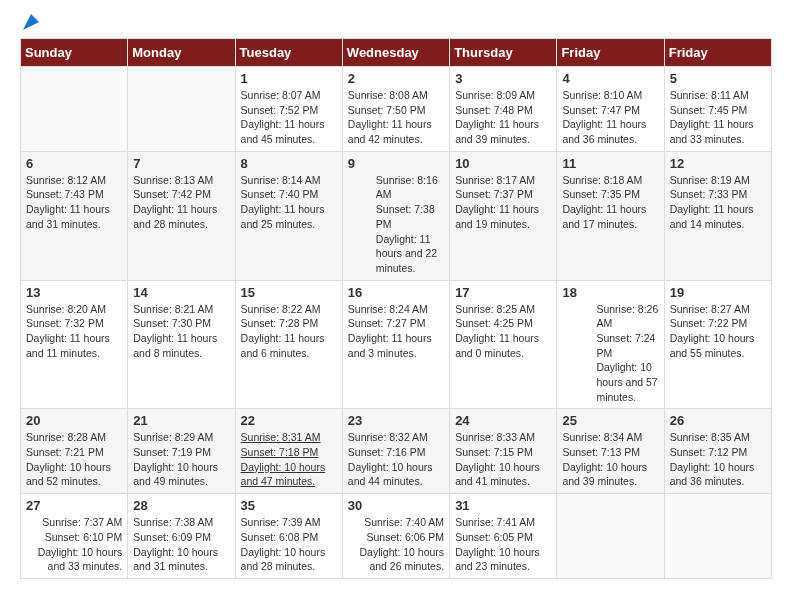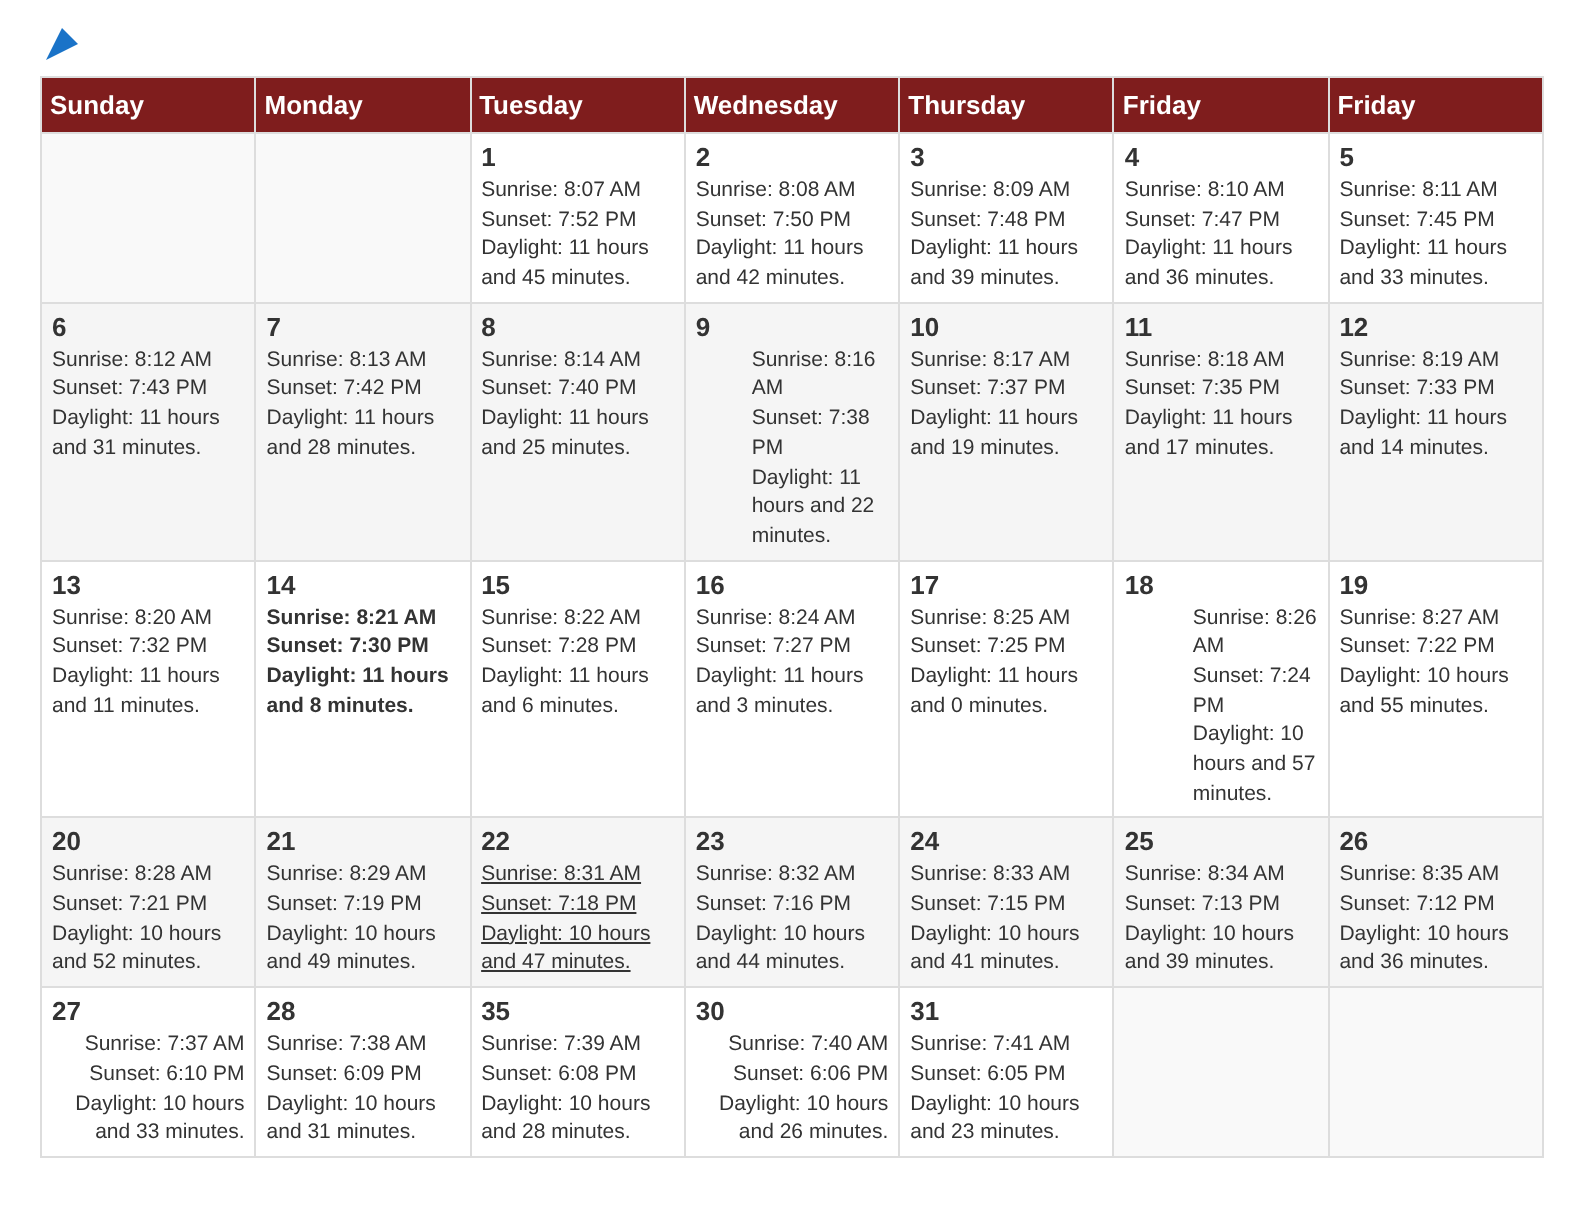--- a/index.html
+++ b/index.html
@@ -189,40 +189,40 @@
       </tr>
       <tr>
         <td>
           <span class="day-num">13</span>
           <div class="day-info" style="white-space: pre-line;">Sunrise: 8:20 AM
 Sunset: 7:32 PM
 Daylight: 11 hours and 11 minutes.</div>
         </td>
         <td>
           <span class="day-num">14</span>
-          <div class="day-info" style="white-space: pre-line; font-weight: bold;">Sunrise: 8:21 AM
+          <div class="day-info" style="white-space: pre-line;">Sunrise: 8:21 AM
 Sunset: 7:30 PM
 Daylight: 11 hours and 8 minutes.</div>
         </td>
         <td>
           <span class="day-num">15</span>
           <div class="day-info" style="white-space: pre-line;">Sunrise: 8:22 AM
 Sunset: 7:28 PM
 Daylight: 11 hours and 6 minutes.</div>
         </td>
         <td>
           <span class="day-num">16</span>
           <div class="day-info" style="white-space: pre-line;">Sunrise: 8:24 AM
 Sunset: 7:27 PM
 Daylight: 11 hours and 3 minutes.</div>
         </td>
         <td>
           <span class="day-num">17</span>
           <div class="day-info" style="white-space: pre-line;">Sunrise: 8:25 AM
-Sunset: 7:25 PM
+Sunset: 4:25 PM
 Daylight: 11 hours and 0 minutes.</div>
         </td>
         <td>
           <span class="day-num">18</span>
           <div class="day-info" style="white-space: pre-line; margin-left: 34px;">Sunrise: 8:26 AM
 Sunset: 7:24 PM
 Daylight: 10 hours and 57 minutes.</div>
         </td>
         <td>
           <span class="day-num">19</span>

